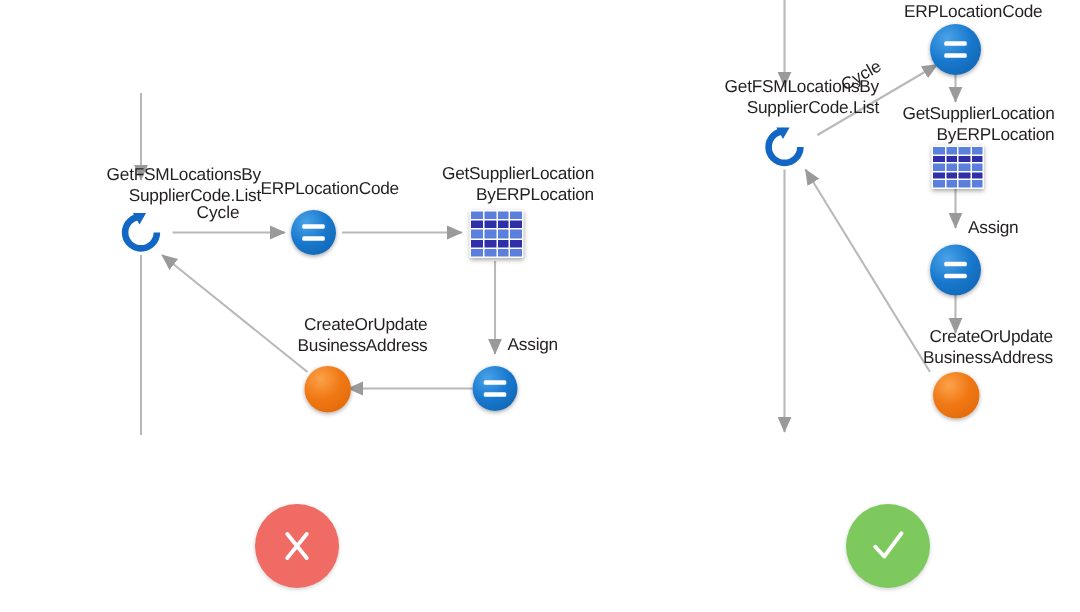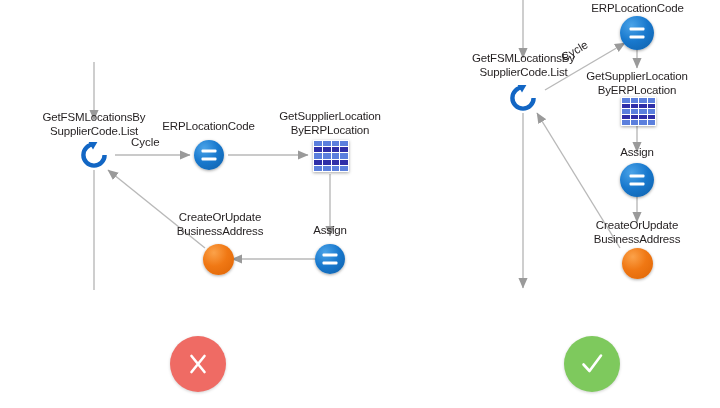--- a/index.html
+++ b/index.html
@@ -6,21 +6,21 @@
   body{
     width:720px;height:408px;
     background:#ffffff;
     font-family:"Liberation Sans", sans-serif;
     overflow:hidden;
     position:relative;
   }
   #stage{position:relative;width:720px;height:408px;}
   .label{
     position:absolute;
-    text-align:center;
+    text-align:right;
     color:#231f20;
     font-size:11.5px;
     line-height:13.5px;
     white-space:nowrap;
     letter-spacing:-0.15px;
   }
   .label span{display:block;}
 
   
   .cycle-icon{position:absolute;width:34px;height:34px;}

